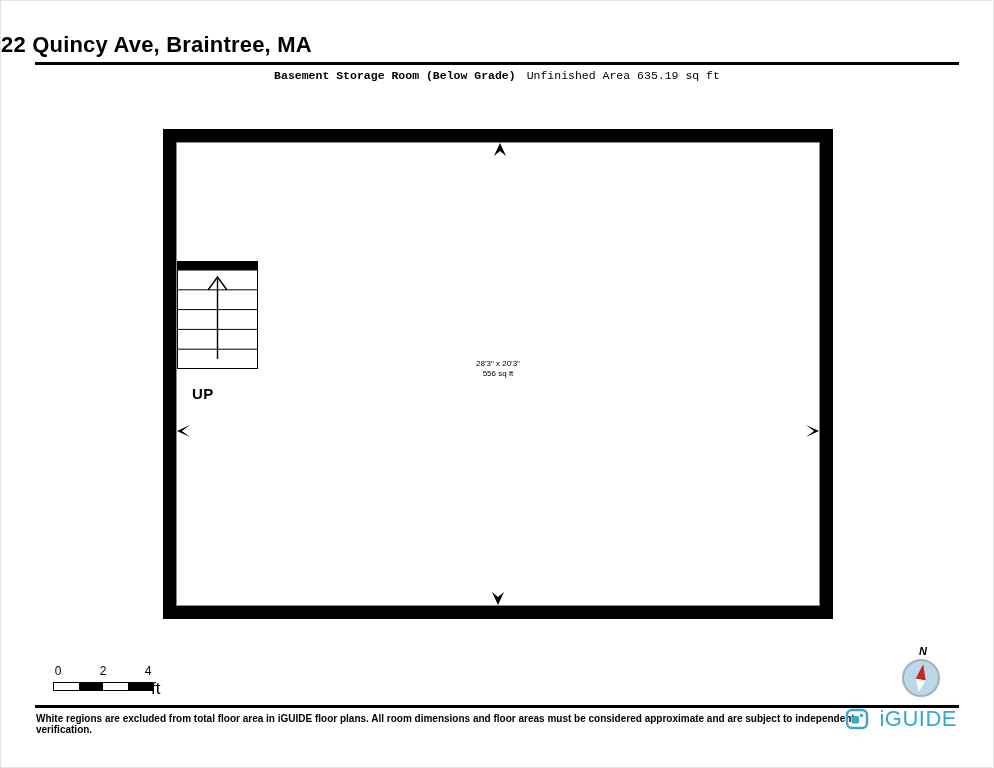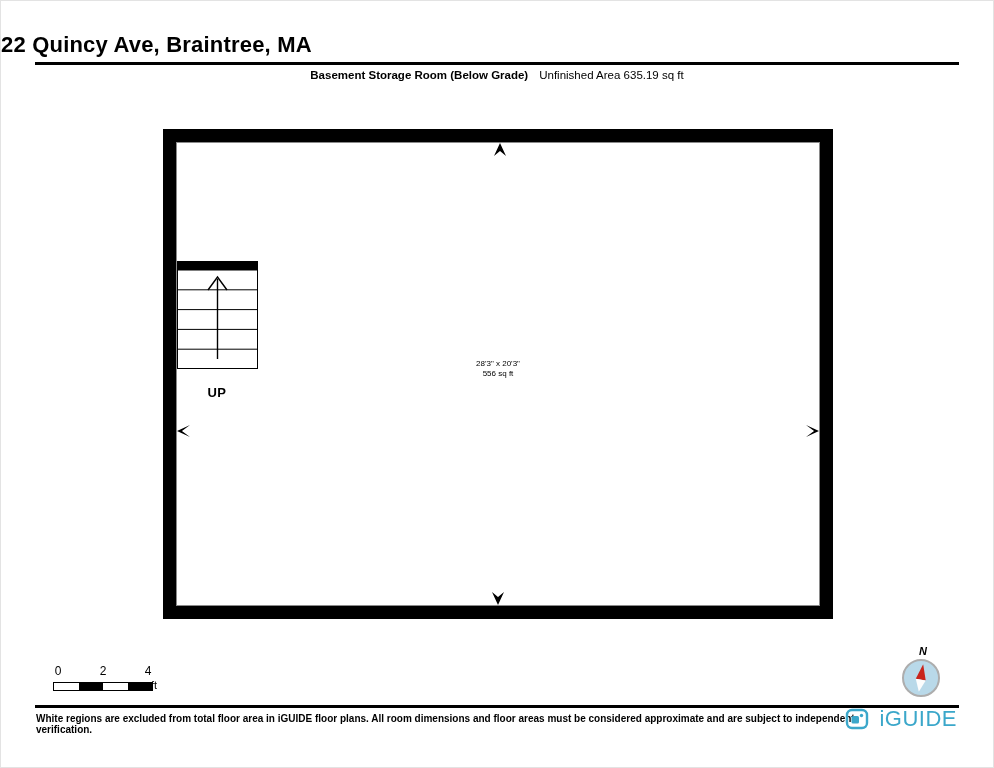--- a/index.html
+++ b/index.html
@@ -13,58 +13,59 @@
     position:absolute;left:0;top:31px;width:100%;text-align:left;
     font-size:22px;font-weight:700;letter-spacing:.2px;
   }
   .rule{position:absolute;left:34px;width:924px;height:3px;background:#000;}
   .rule-top{top:61px;}
   .rule-bottom{top:704px;}
   .subtitle{
     position:absolute;left:0;top:68px;width:100%;
     display:flex;justify-content:center;align-items:baseline;gap:11px;
     font-size:11.5px;
+    font-family:Liberation Mono, monospace;
   }
   .subtitle .bold{font-weight:700;}
   
   .plan-walls{
     position:absolute;left:162px;top:128px;width:670px;height:490px;
     box-sizing:border-box;border:13px solid #000;background:#fff;
     box-shadow:inset 0 0 0 1px #8a8a8a;
   }
   .room-label{
     position:absolute;left:332px;top:358px;width:330px;
     text-align:center;line-height:10px;
   }
   .room-label .rname{font-size:9px;}
   .room-label .rdim,.room-label .rarea{font-size:8px;}
   
   .stairs{position:absolute;left:176px;top:260px;width:81px;height:108px;}
   .up-label{
-    position:absolute;left:191px;top:384px;width:50px;text-align:center;
-    font-size:13px;font-weight:700;letter-spacing:.5px;
+    position:absolute;left:191px;top:384px;width:50px;text-align:left;
+    font-size:15px;font-weight:700;letter-spacing:.5px;
   }
   
   .dart{position:absolute;background:#000;}
   .dart-up{width:12px;height:13px;clip-path:polygon(50% 0,100% 100%,50% 62%,0 100%);}
   .dart-down{width:12px;height:13px;clip-path:polygon(50% 100%,100% 0,50% 38%,0 0);}
   .dart-left{width:13px;height:12px;clip-path:polygon(0 50%,100% 0,38% 50%,100% 100%);}
   .dart-right{width:13px;height:12px;clip-path:polygon(100% 50%,0 0,62% 50%,0 100%);}
   
   .scale-ticks{position:absolute;top:663px;font-size:12px;}
   .tick0{left:47px;width:20px;text-align:center;position:absolute;}
   .tick2{left:92px;width:20px;text-align:center;position:absolute;}
   .tick4{left:137px;width:20px;text-align:center;position:absolute;}
   .scale-bar{
     position:absolute;left:52px;top:681px;width:98px;height:7px;
     border:1px solid #000;display:flex;
   }
   .scale-bar .seg{flex:1 1 0;}
   .seg.b{background:#000;} .seg.w{background:#fff;}
-  .scale-unit{position:absolute;left:150px;top:678px;font-size:11px;}
+  .scale-unit{position:absolute;left:150px;top:678px;font-size:17px;}
   
   .prepared{
     position:absolute;left:0;top:678px;width:100%;text-align:center;
     font-size:10.5px;font-weight:700;letter-spacing:.2px;
   }
   
   .compass-n{
     position:absolute;left:903px;top:644px;width:38px;text-align:center;
     font-size:11px;font-weight:700;font-style:italic;
   }

